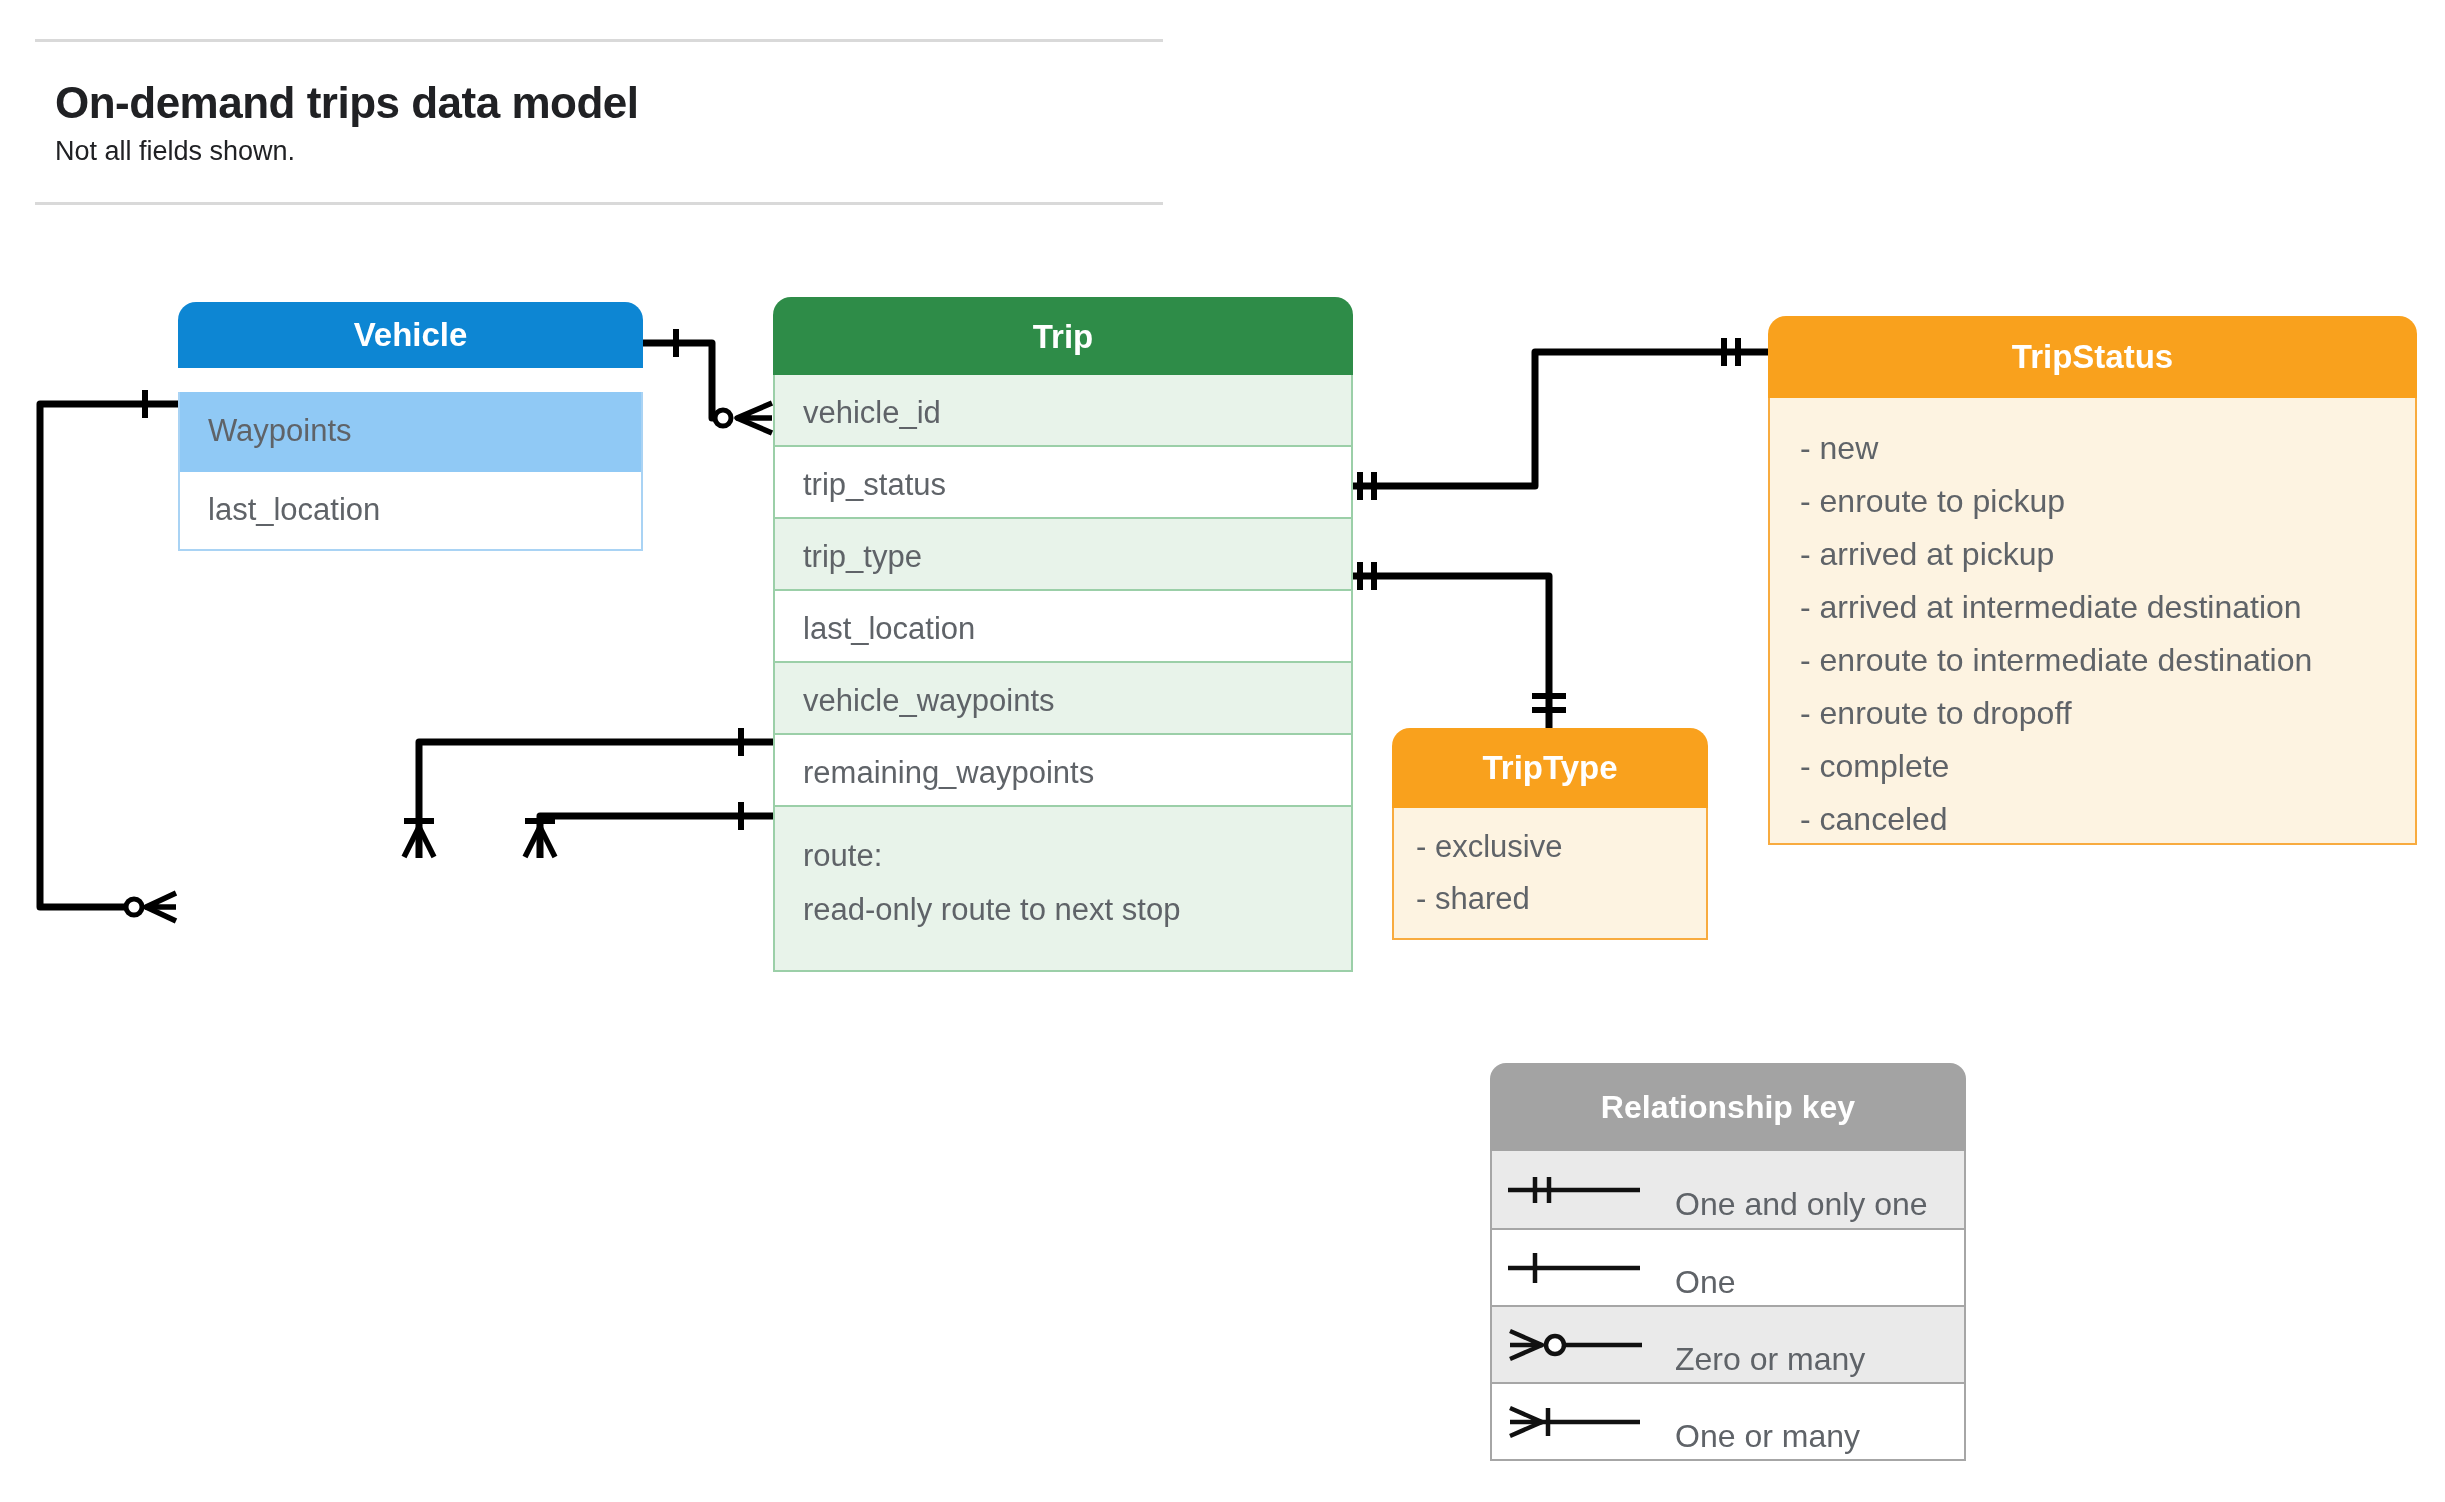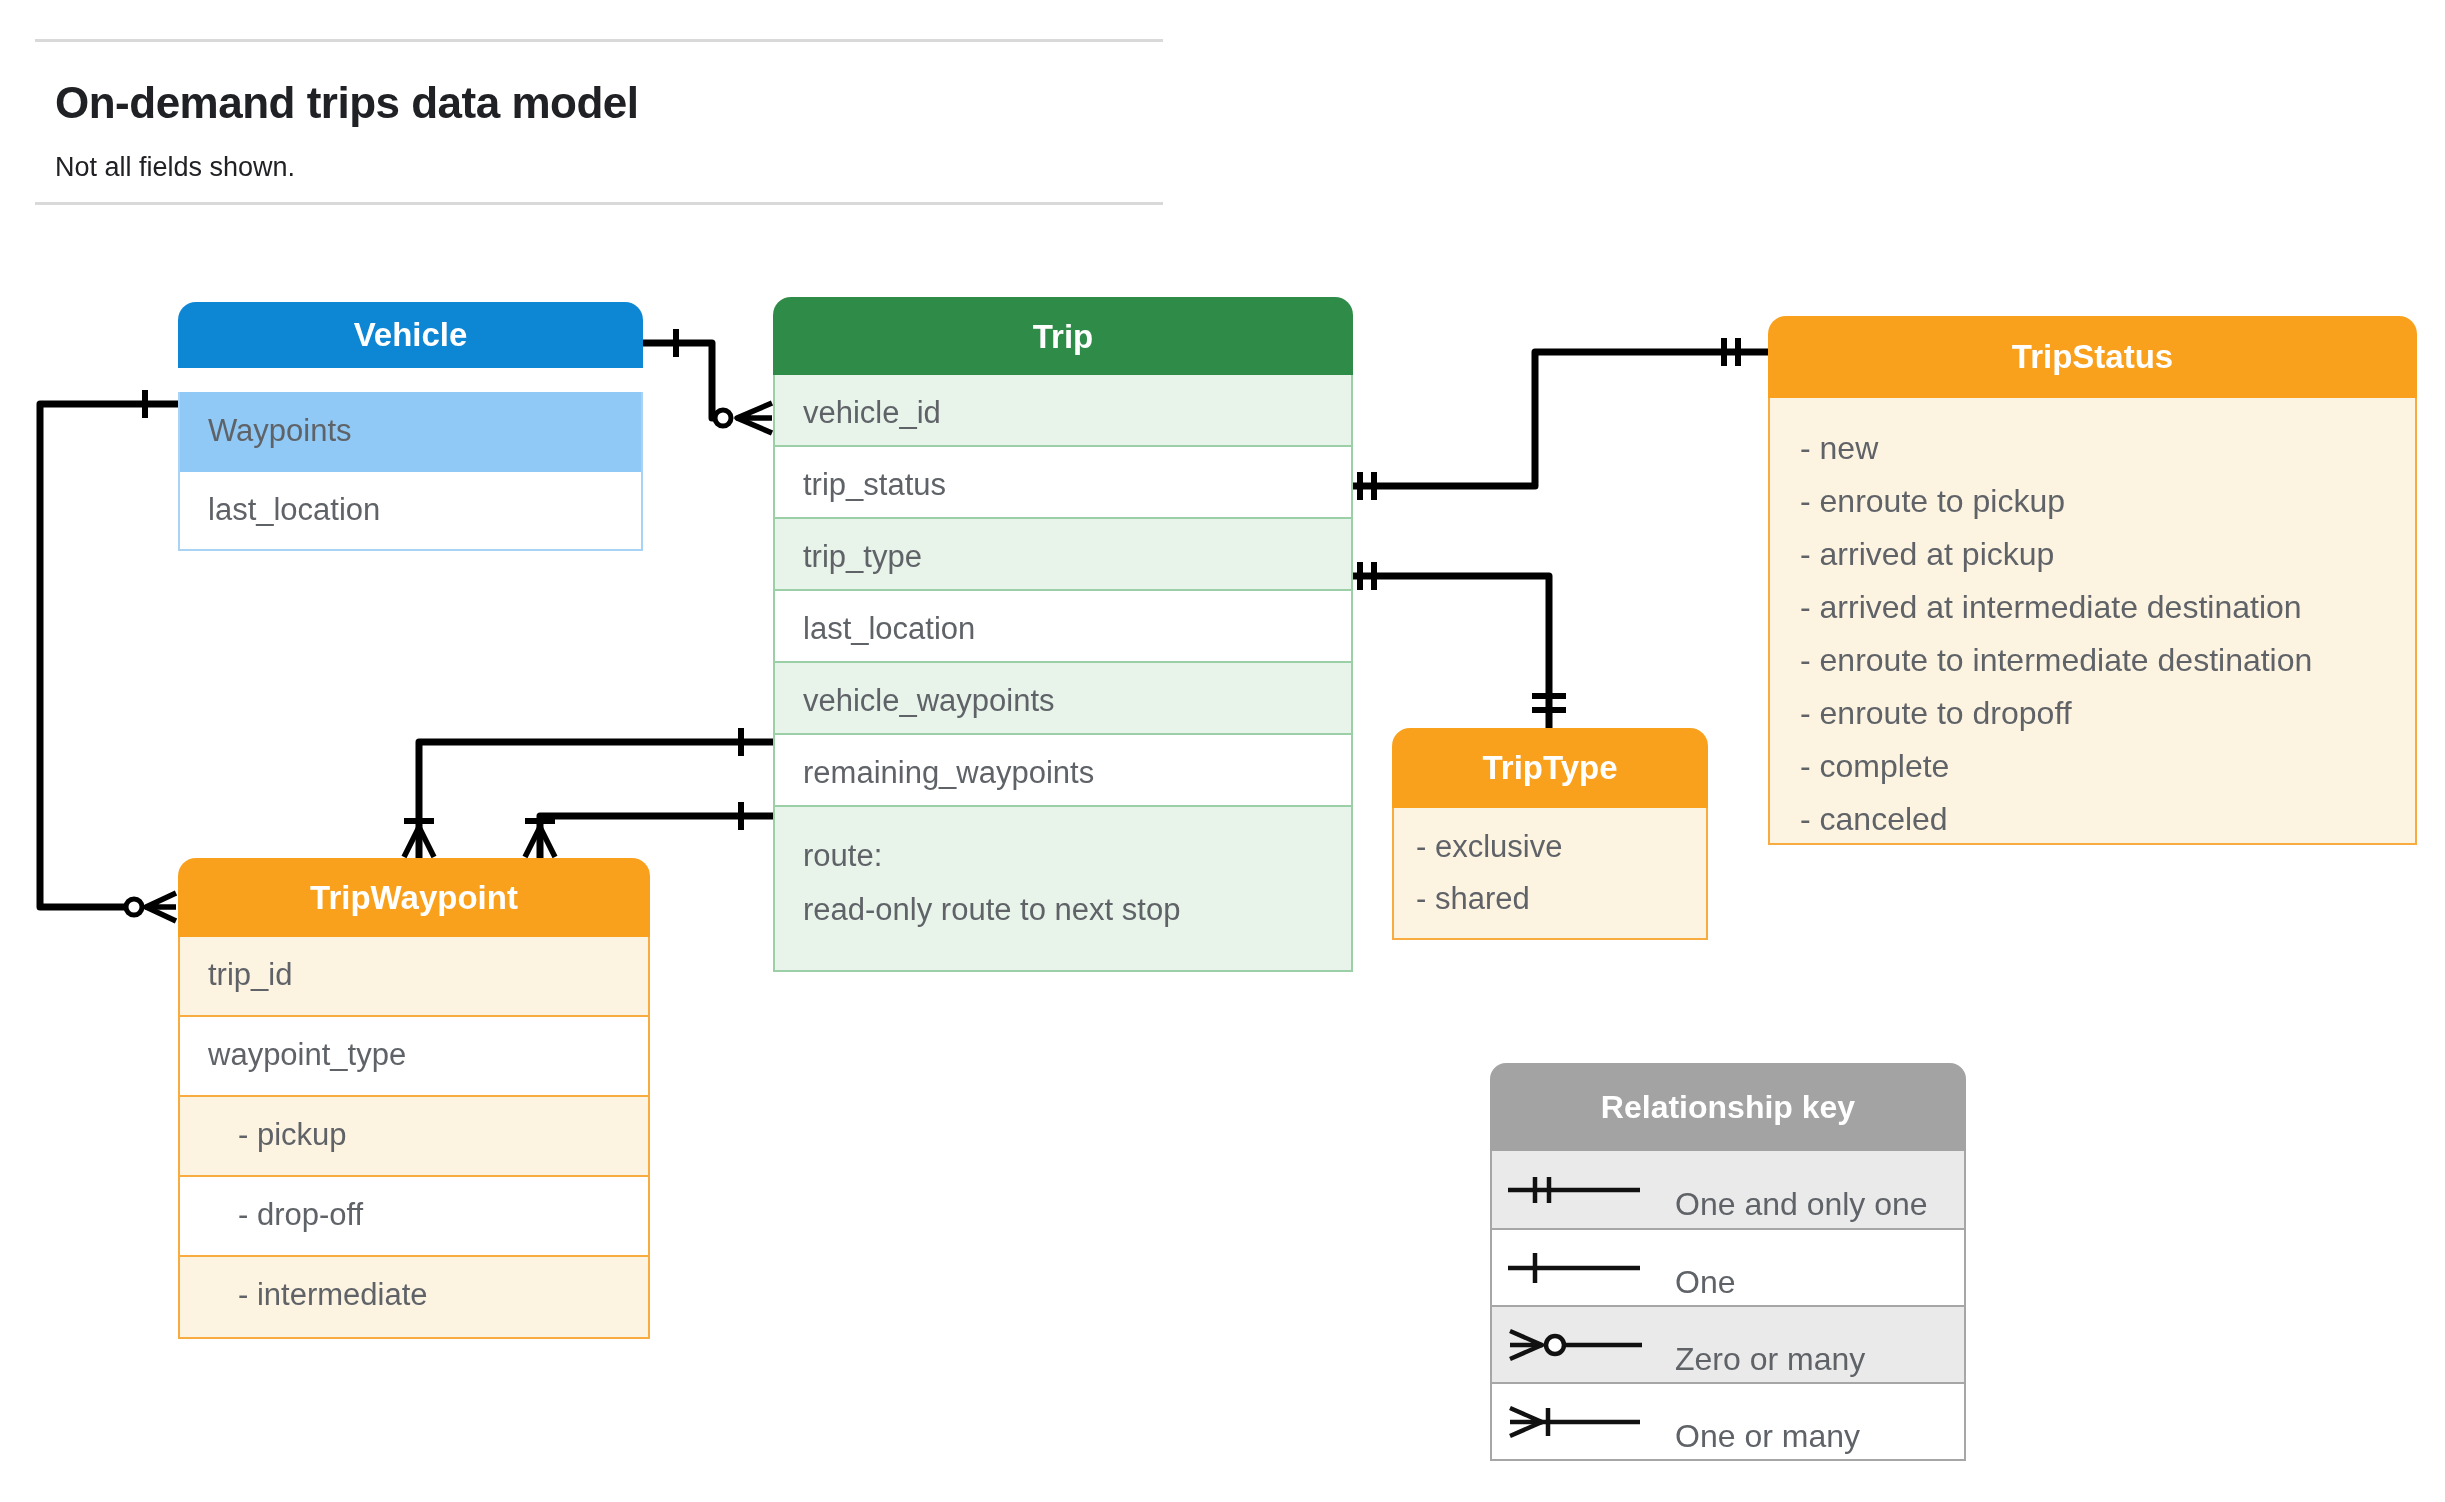--- a/index.html
+++ b/index.html
@@ -10,21 +10,21 @@
     --text:#5f6368; --title-text:#202124; --rule:#d9d9d9;
   }
   html,body{margin:0;padding:0;background:#fff;}
   #canvas{
     position:relative;width:2445px;height:1502px;background:#fff;overflow:hidden;
     font-family:"Liberation Sans",sans-serif;
   }
   .rule{position:absolute;height:3px;background:var(--rule);}
   #page-title{position:absolute;left:55px;top:78px;font-size:44px;font-weight:700;
     color:var(--title-text);letter-spacing:-0.5px;}
-  #page-subtitle{position:absolute;left:55px;top:152px;font-size:27px;color:#202124;text-align:center;}
+  #page-subtitle{position:absolute;left:55px;top:136px;font-size:27px;color:#202124;text-align:center;}
 
   .entity{position:absolute;box-sizing:border-box;}
   .entity-header{
     box-sizing:border-box;color:#fff;font-size:33px;font-weight:700;text-align:center;
     border-radius:18px 18px 0 0;
   }
   .entity-body{box-sizing:border-box;}
   .row{box-sizing:border-box;font-size:31px;color:var(--text);padding-left:28px;}
 
   
@@ -184,30 +184,20 @@
   </div>
 
   <div class="entity trip-type">
     <div class="entity-header">TripType</div>
     <div class="entity-body">
         <div class="row">- exclusive</div>
         <div class="row">- shared</div>
       </div>
   </div>
 
-  <div class="entity trip-waypoint">
-    <div class="entity-header">TripWaypoint</div>
-    <div class="entity-body">
-        <div class="row">trip_id</div>
-        <div class="row">waypoint_type</div>
-        <div class="row">- pickup</div>
-        <div class="row">- drop-off</div>
-        <div class="row">- intermediate</div>
-      </div>
-  </div>
 
   <div class="legend">
     <div class="legend-header">Relationship key</div>
     <div class="legend-body">
       <div class="legend-row">
         <svg width="170" height="75" viewBox="0 0 170 75">
           <line x1="16" y1="38" x2="148" y2="38" stroke="#111" stroke-width="4.5"></line>
           <line x1="43" y1="25" x2="43" y2="51" stroke="#111" stroke-width="4.5"></line>
           <line x1="57" y1="25" x2="57" y2="51" stroke="#111" stroke-width="4.5"></line>
         </svg>

